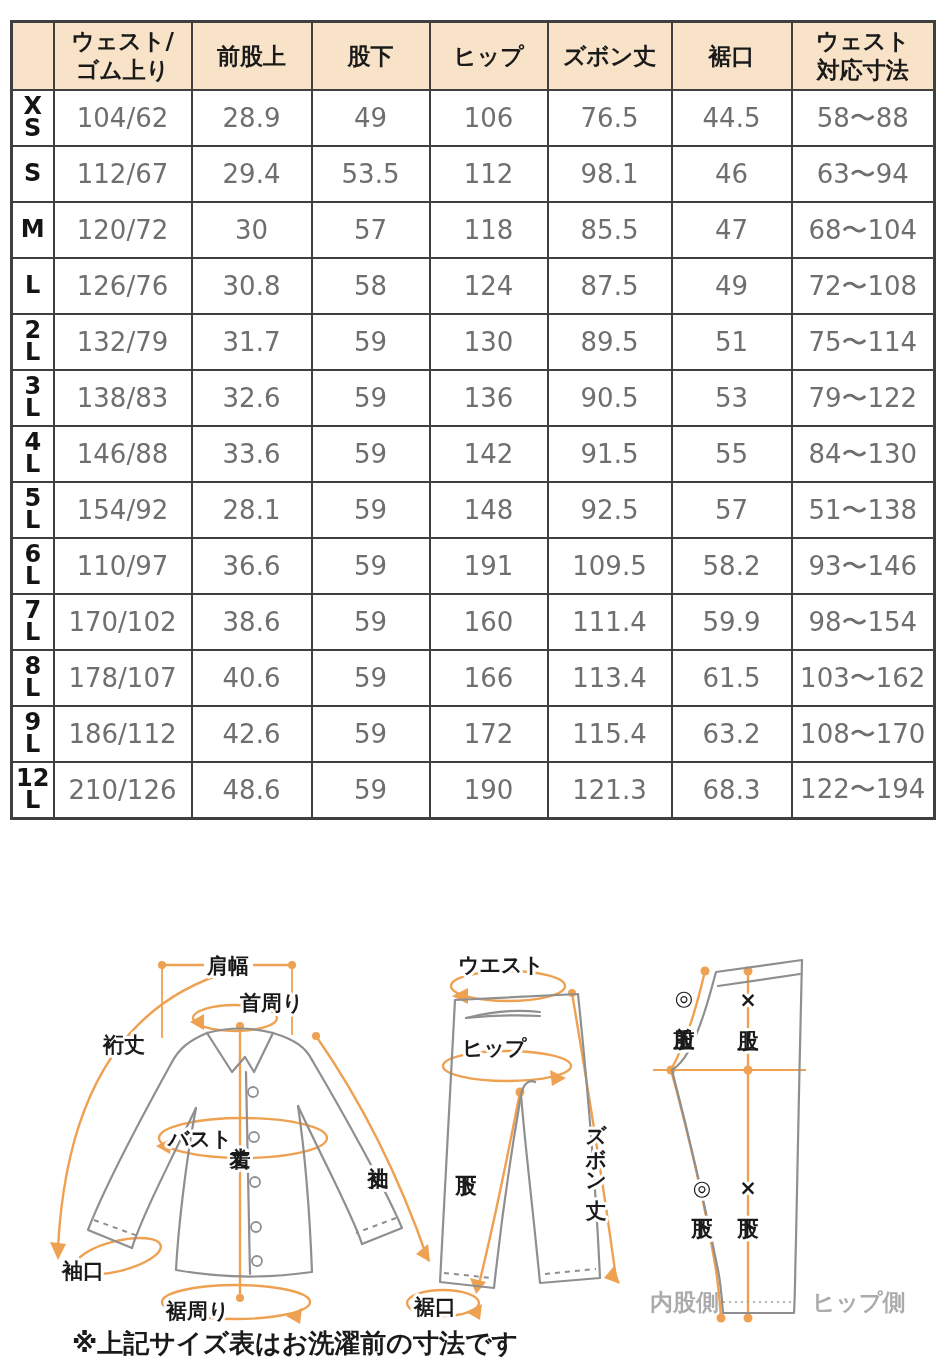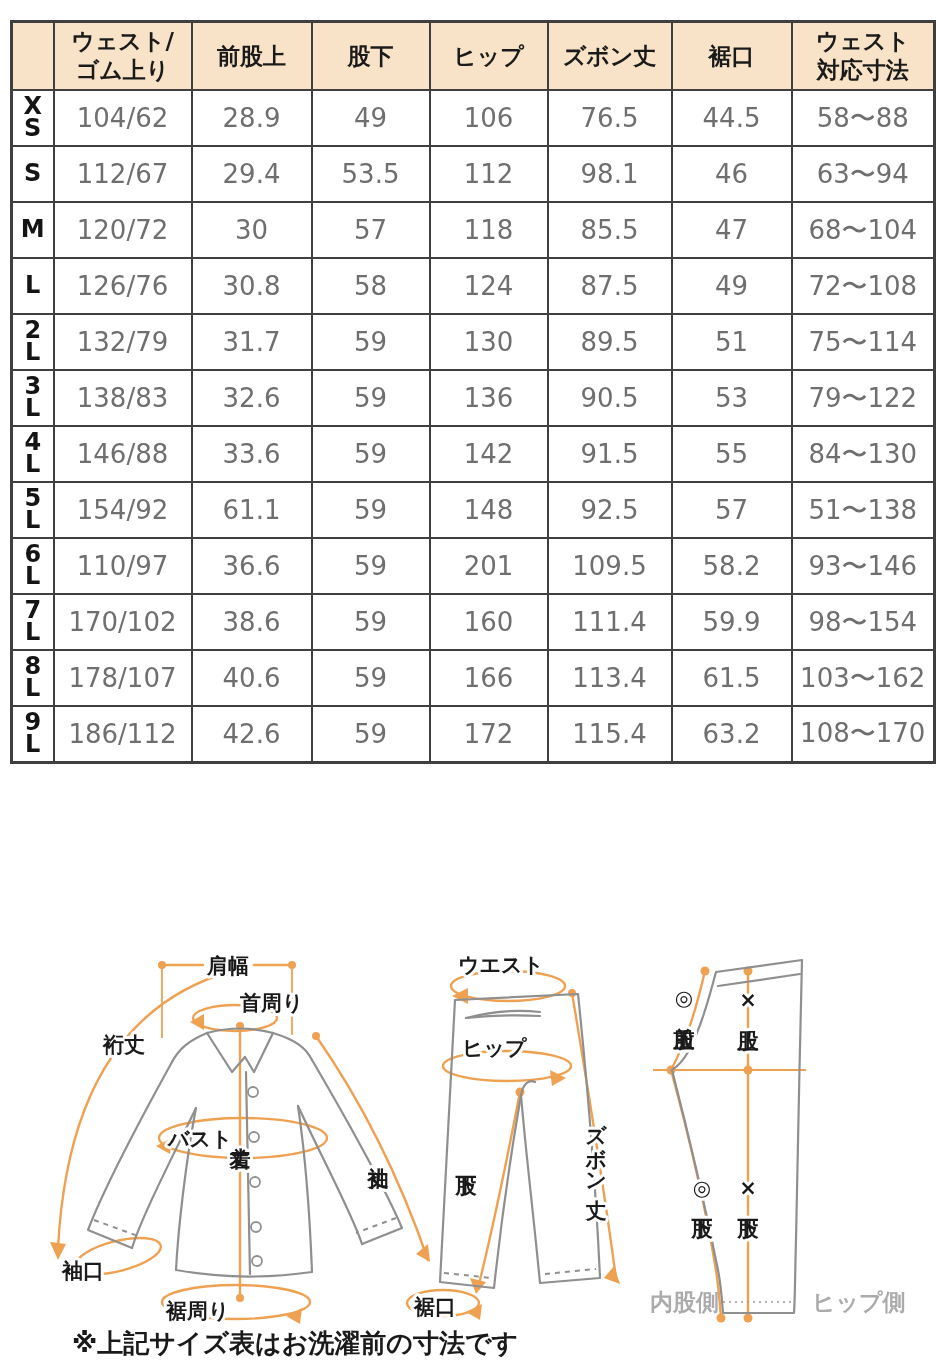--- a/index.html
+++ b/index.html
@@ -136,34 +136,34 @@
           <td>59</td>
           <td>142</td>
           <td>91.5</td>
           <td>55</td>
           <td>84〜130</td>
         </tr>
         <tr>
           <th>5
 L</th>
           <td>154/92</td>
-          <td>61.1</td>
+          <td>28.1</td>
           <td>59</td>
           <td>148</td>
           <td>92.5</td>
           <td>57</td>
           <td>51〜138</td>
         </tr>
         <tr>
           <th>6
 L</th>
           <td>110/97</td>
           <td>36.6</td>
           <td>59</td>
-          <td>201</td>
+          <td>191</td>
           <td>109.5</td>
           <td>58.2</td>
           <td>93〜146</td>
         </tr>
         <tr>
           <th>7
 L</th>
           <td>170/102</td>
           <td>38.6</td>
           <td>59</td>
@@ -186,20 +186,31 @@
         <tr>
           <th>9
 L</th>
           <td>186/112</td>
           <td>42.6</td>
           <td>59</td>
           <td>172</td>
           <td>115.4</td>
           <td>63.2</td>
           <td>108〜170</td>
+        </tr>
+        <tr>
+          <th>12
+L</th>
+          <td>210/126</td>
+          <td>48.6</td>
+          <td>59</td>
+          <td>190</td>
+          <td>121.3</td>
+          <td>68.3</td>
+          <td>122〜194</td>
         </tr>
       </tbody>
   </table>
 
   <svg width="940" height="430" viewBox="0 0 940 430">
 
     <g>
 
       <line class="othin" x1="162" y1="35" x2="162" y2="108"></line>
       <line class="othin" x1="292" y1="35" x2="292" y2="105"></line>

